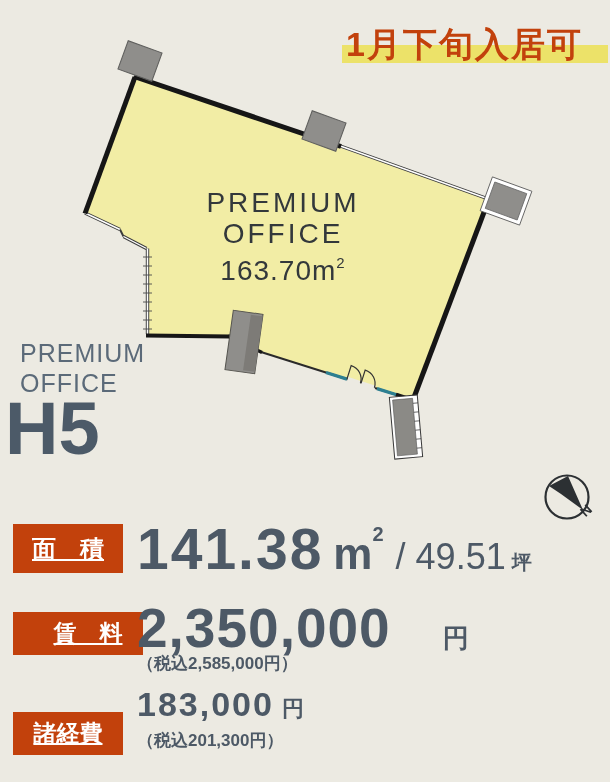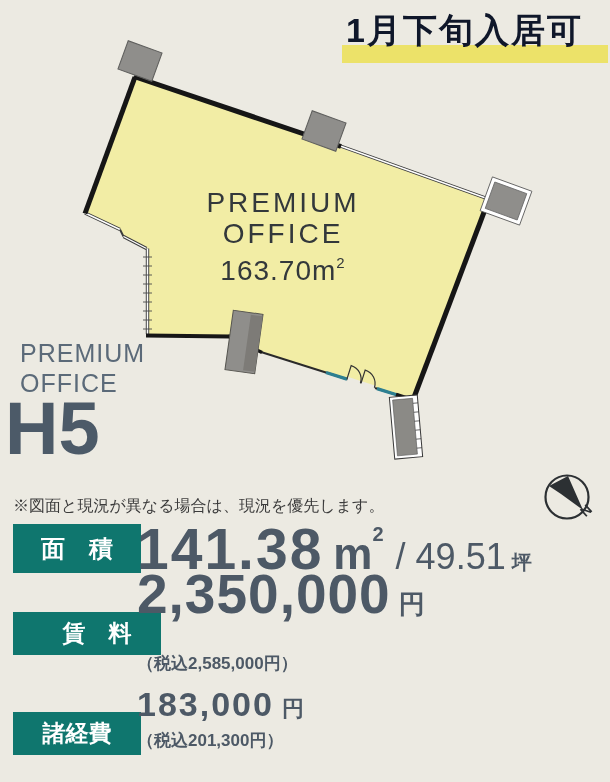--- a/index.html
+++ b/index.html
@@ -1,48 +1,48 @@
 <!DOCTYPE html>
 <html><head>
 <meta charset="utf-8">
 <style>
   html,body{margin:0;padding:0;}
   body{font-family:"Liberation Sans",sans-serif;background:#eceae2;}
   .stage{position:relative;width:610px;height:782px;background:#eceae2;overflow:hidden;}
 
   
   .banner-band{position:absolute;left:342px;top:45px;width:266px;height:18px;background:#ece269;z-index:2;}
-  .banner-text{position:absolute;left:346px;top:8px;font-size:34px;font-weight:700;
-    letter-spacing:2px;color:#0f172a;z-index:3;white-space:nowrap;}
+  .banner-text{position:absolute;left:346px;top:22px;font-size:34px;font-weight:700;
+    letter-spacing:2px;color:#c2410c;z-index:3;white-space:nowrap;}
 
   
   .plan-svg{position:absolute;left:0;top:0;z-index:1;}
   .plan-label{font-family:"Liberation Sans",sans-serif;fill:#33383b;}
 
   
   .brand{position:absolute;left:20px;top:338px;color:#5b6a79;font-size:25px;font-weight:500;
     letter-spacing:1px;line-height:30px;z-index:2;}
   .unit-name{position:absolute;left:5px;top:392px;color:#4c5a68;font-size:74px;font-weight:700;
     line-height:1;z-index:2;}
 
   .disclaimer{position:absolute;left:13px;top:496px;font-size:16px;font-weight:500;color:#3b3b3b;z-index:2;}
 
   .compass{position:absolute;left:536px;top:466px;z-index:2;}
 
   
-  .spec-label{position:absolute;left:13px;width:128px;background:#0f766e;color:#ffffff;
-    display:flex;align-items:center;justify-content:center;font-weight:700;z-index:2;}
+  .spec-label{position:absolute;left:13px;width:110px;background:#c2410c;color:#ffffff;
+    display:flex;align-items:center;justify-content:center;font-weight:700;z-index:2;text-decoration:underline;}
   .lbl-area{top:524px;height:49px;font-size:24px;}
   .lbl-rent{top:612px;height:43px;font-size:23px;padding-left:20px;}
   .lbl-exp{top:712px;height:43px;font-size:23px;}
 
   .spec-value{position:absolute;left:137px;display:flex;align-items:baseline;color:#4d5966;
     white-space:nowrap;z-index:2;}
   .val-area{top:521px;}
-  .val-rent{top:567px;}
+  .val-rent{top:601px;gap:44px;}
   .val-exp{top:687px;}
   .num-xl{font-size:57px;font-weight:700;letter-spacing:2px;line-height:1;}
   .num-l{font-size:55px;font-weight:700;letter-spacing:1px;line-height:1;}
   .num-m{font-size:34px;font-weight:700;letter-spacing:2px;line-height:1;}
   .unit-m{font-size:44px;font-weight:700;margin-left:10px;line-height:1;}
   .unit-m sup{font-size:20px;vertical-align:28px;line-height:0;}
   .sec-val{font-size:36px;font-weight:400;margin-left:12px;line-height:1;}
   .sec-unit{font-size:20px;font-weight:700;margin-left:6px;line-height:1;}
   .unit-yen{font-size:26px;font-weight:700;margin-left:8px;line-height:1;}
   .unit-yen-s{font-size:22px;font-weight:700;margin-left:8px;line-height:1;}
@@ -136,21 +136,20 @@
     <text class="plan-label" x="283" y="243" font-size="28" letter-spacing="3" text-anchor="middle">OFFICE</text>
     <text class="plan-label" x="283" y="280" font-size="28" letter-spacing="1" text-anchor="middle"><tspan>163.70m</tspan><tspan dy="-12" font-size="15">2</tspan></text>
   </svg>
 
   <div class="brand">
     <div>PREMIUM</div>
     <div>OFFICE</div>
   </div>
   <div class="unit-name">H5</div>
 
-  <div class="disclaimer">※図面と現況が異なる場合は、現況を優先します。</div>
 
   <svg class="compass" width="64" height="64" viewBox="0 0 64 64">
     <circle cx="31" cy="31" r="21.5" fill="none" stroke="#2c3033" stroke-width="2.2"></circle>
     <polygon points="13,20 32,10 47,44 25,28" fill="#2c3033"></polygon>
     <text x="46" y="52" font-size="14" font-weight="700" fill="#2c3033" transform="rotate(-42 47 47)">N</text>
   </svg>
 
   <div class="spec-label lbl-area">面　積</div>
   <div class="spec-value val-area">
     <span class="num-xl">141.38</span>

